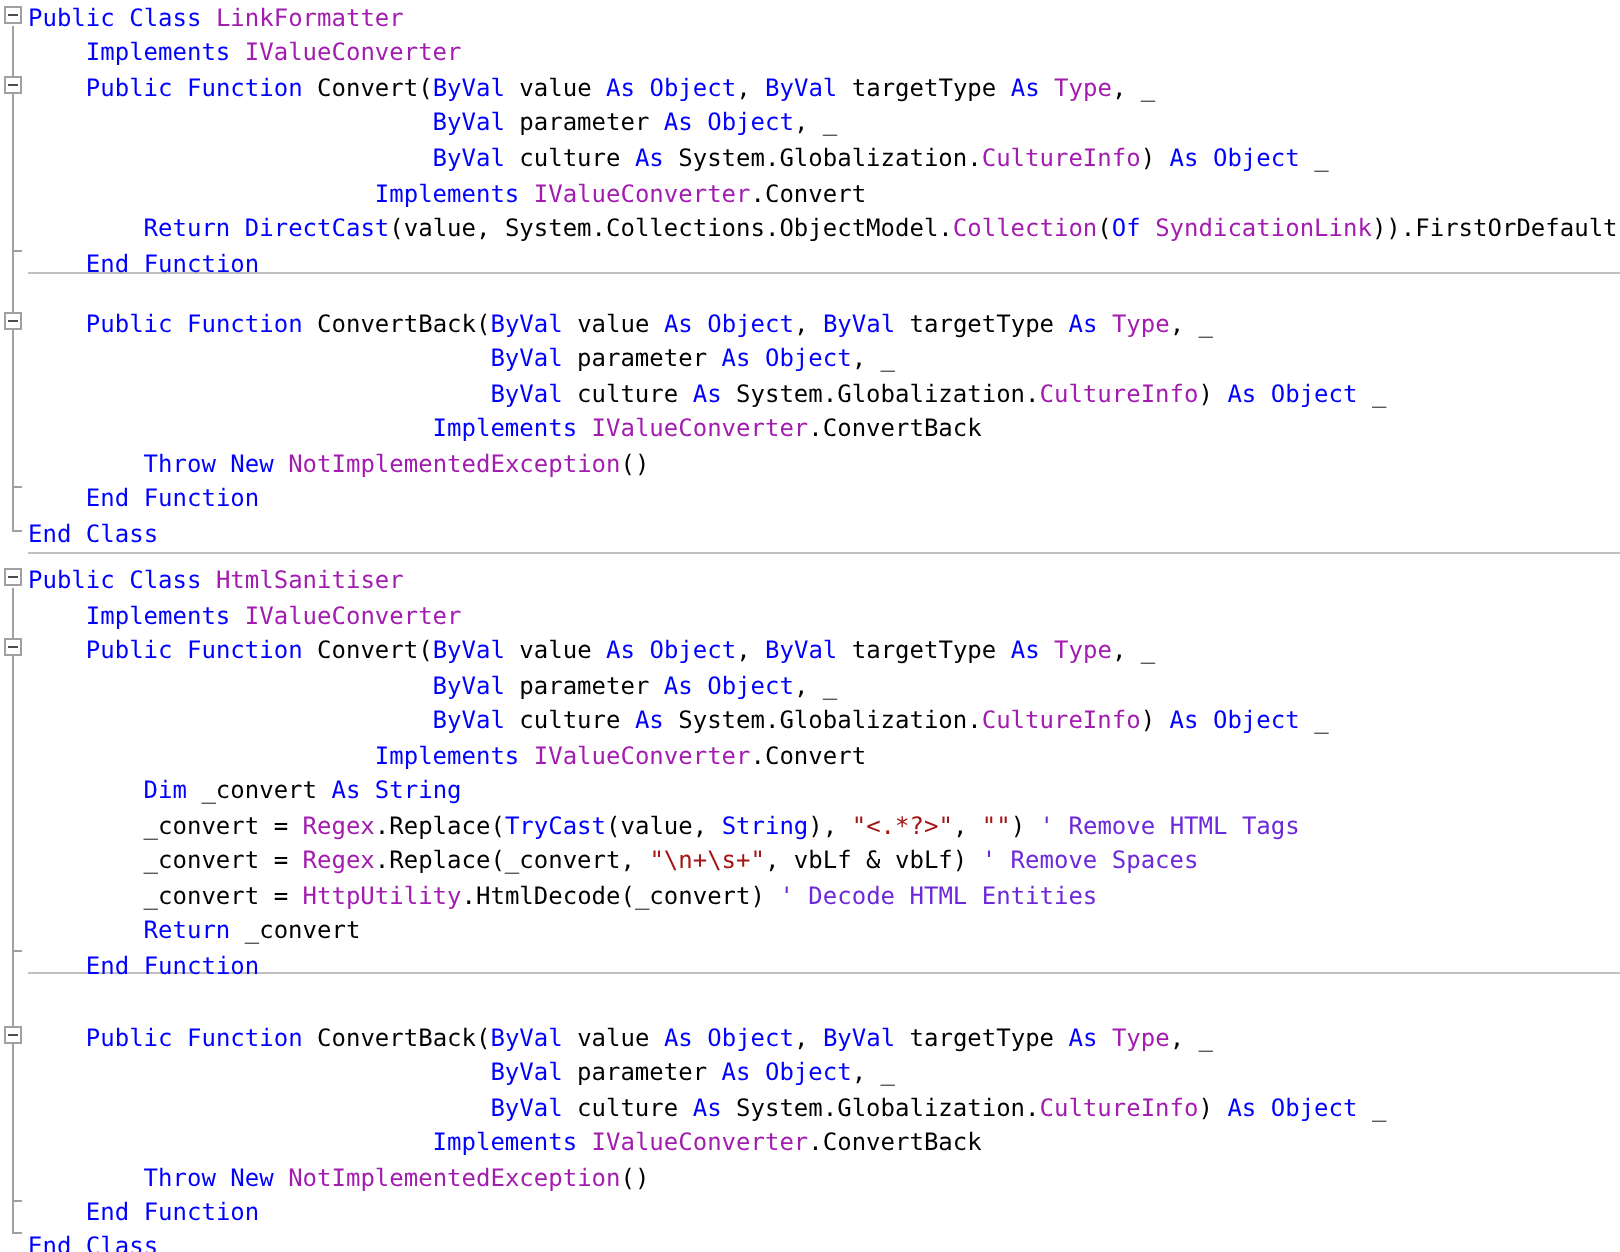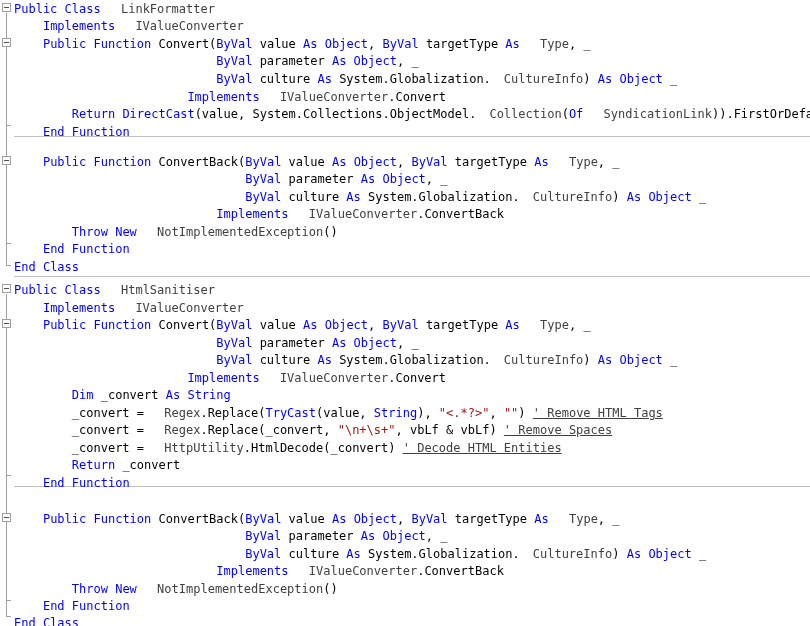--- a/index.html
+++ b/index.html
@@ -90,23 +90,23 @@
     left: 14px;
     height: 17.5px;
     white-space: pre;
     font-size: 12px;
     line-height: 17.5px;
     letter-spacing: 0px;
   }
 
   
   .kw   { color: #0000ff; }   
-  .typ  { color: #404040; margin-left: 13px; }   
+  .typ  { color: #a21caf; }   
   .str  { color: #a31515; }   
-  .cmt  { color: #404040; text-decoration: underline; }   
+  .cmt  { color: #6d28d9; }   
   .pln  { color: #000000; }   
 </style>
 </head>
 <body>
 
 <div id="editor">
 
   <div id="outline-margin">
       <div class="fold-line" style="top: 13px; height: 252px;"></div>
       <div class="fold-line" style="top: 48px; height: 77px;"></div>

